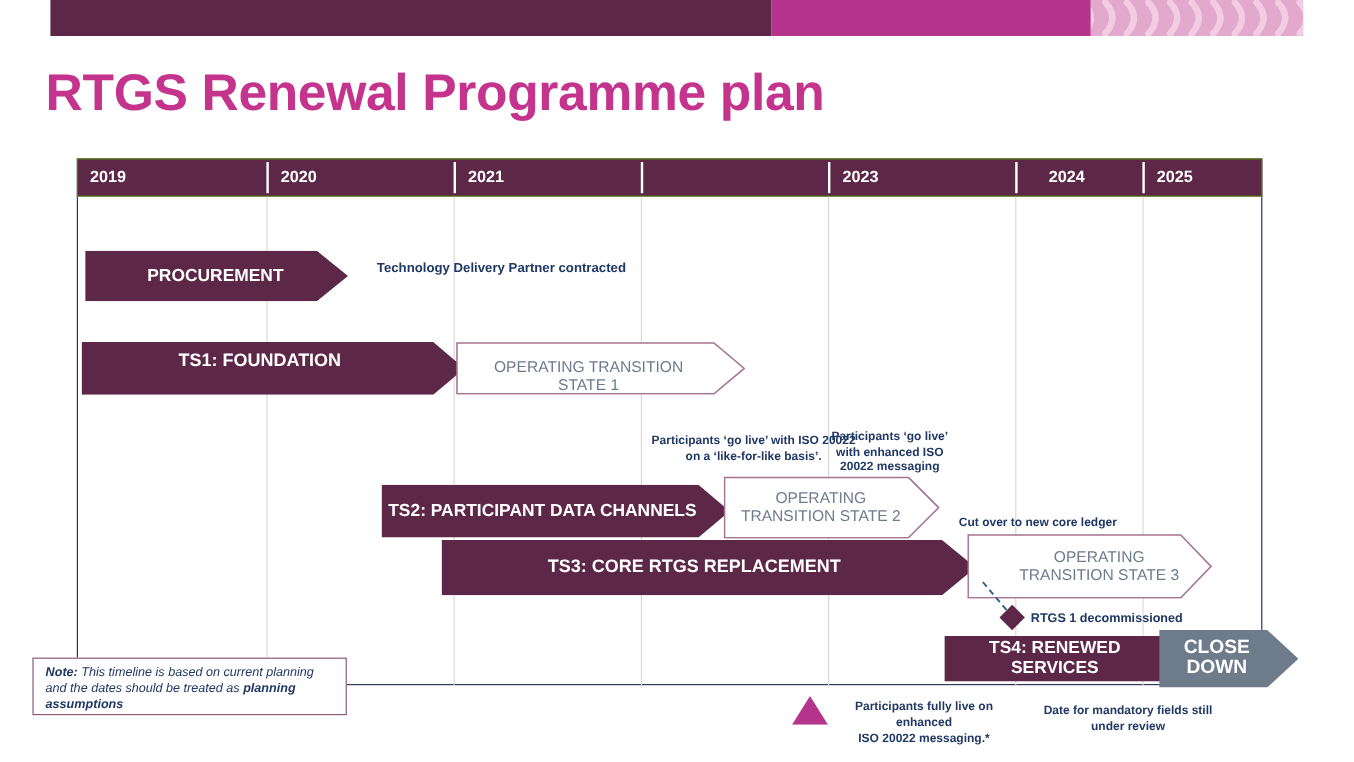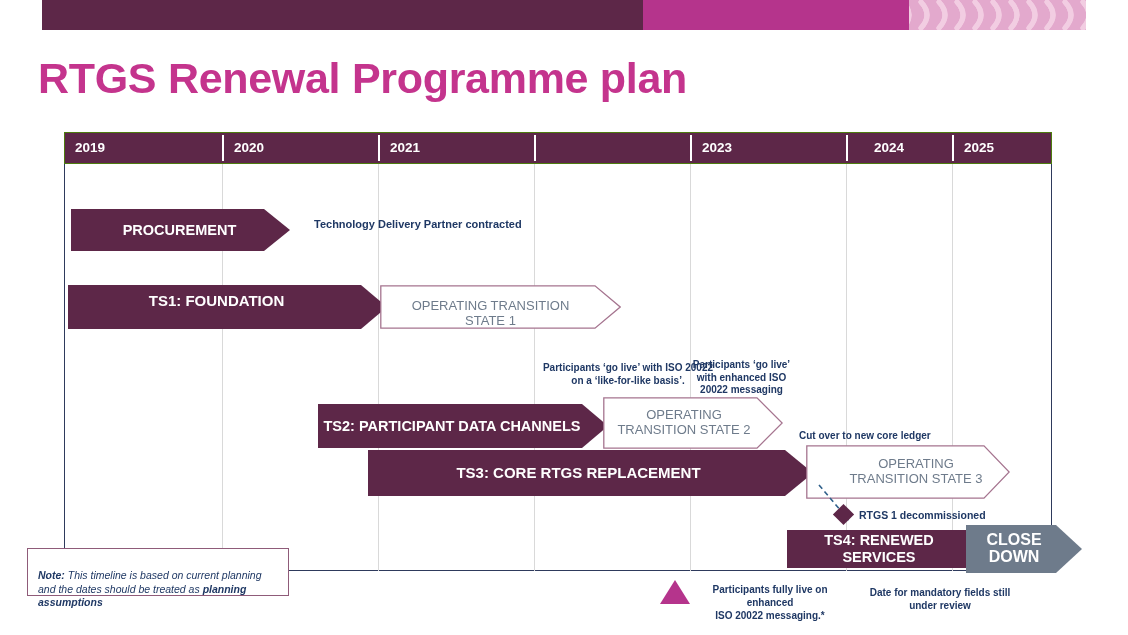--- a/index.html
+++ b/index.html
@@ -54,21 +54,21 @@
              line-height:1.25; text-align:center; }
   .ms-text-left { text-align:left; }
 
   .diamond { position:absolute; width:15px; height:15px; background:#5d2748;
              transform:rotate(45deg); }
 
   
   #note-box {
     position:absolute; left:27px; top:548px; width:262px; height:48px;
     border:1px solid #8f5b79; background:#ffffff;
-    padding:20px 8px 4px 10px;
+    padding:5px 8px 4px 10px;
     font-size:10.5px; font-style:italic; color:#1f3864; line-height:1.3;
   }
   #note-box b { font-style:italic; font-weight:bold; }
 
   
   .legend-item { position:absolute; }
   .legend-text { position:absolute; color:#1f3864; font-size:10px; font-weight:bold;
                  line-height:1.3; text-align:center; }
 </style>
 </head>

